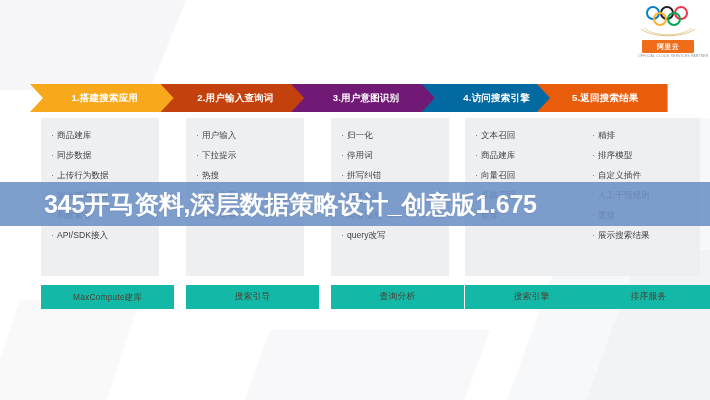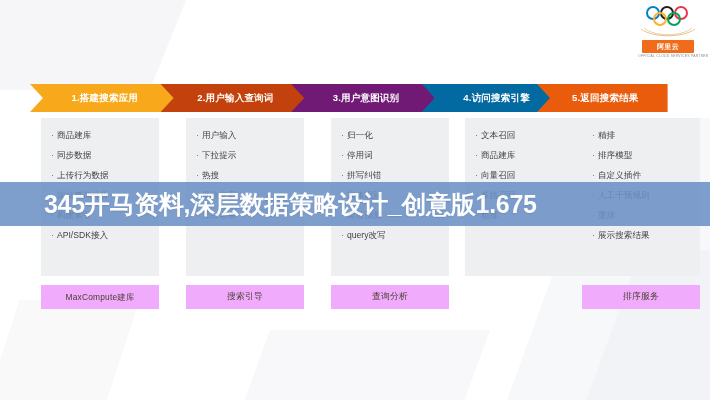--- a/index.html
+++ b/index.html
@@ -54,21 +54,21 @@
   .bul{
     display:flex;align-items:flex-start;
     font-size:8.6px;color:#3f4246;line-height:11px;
     margin-bottom:9px;white-space:nowrap;
   }
   .bul .dot{
     flex:0 0 auto;width:6px;color:#6e7276;font-size:9px;line-height:11px;
   }
   .bul .txt{flex:0 1 auto;}
   .tagbtn{
-    margin-top:9px;width:118px;height:24px;background:#f0abfc;
+    margin-top:9px;width:133px;height:24px;background:#14b8a6;
     display:flex;align-items:center;justify-content:center;
     color:#4c4033;font-size:8.8px;letter-spacing:.2px;white-space:nowrap;
   }
   .tagbtn.wide{font-size:8.4px;}
 
   
   #banner{
     position:absolute;left:0;top:182px;width:710px;height:44px;
     background:#6d91c6;opacity:.88;
     display:flex;align-items:center;
@@ -234,20 +234,23 @@
           </div>
           <div class="bul">
             <span class="dot">·</span>
             <span class="txt">多路召回</span>
           </div>
           <div class="bul">
             <span class="dot">·</span>
             <span class="txt">粗排</span>
           </div>
         </div>
+        <div class="tagbtn">
+          <span>搜索引擎</span>
+        </div>
       </div>
       <div class="col" style="left: 582px;">
         <div class="card">
           <div class="bul">
             <span class="dot">·</span>
             <span class="txt">精排</span>
           </div>
           <div class="bul">
             <span class="dot">·</span>
             <span class="txt">排序模型</span>

